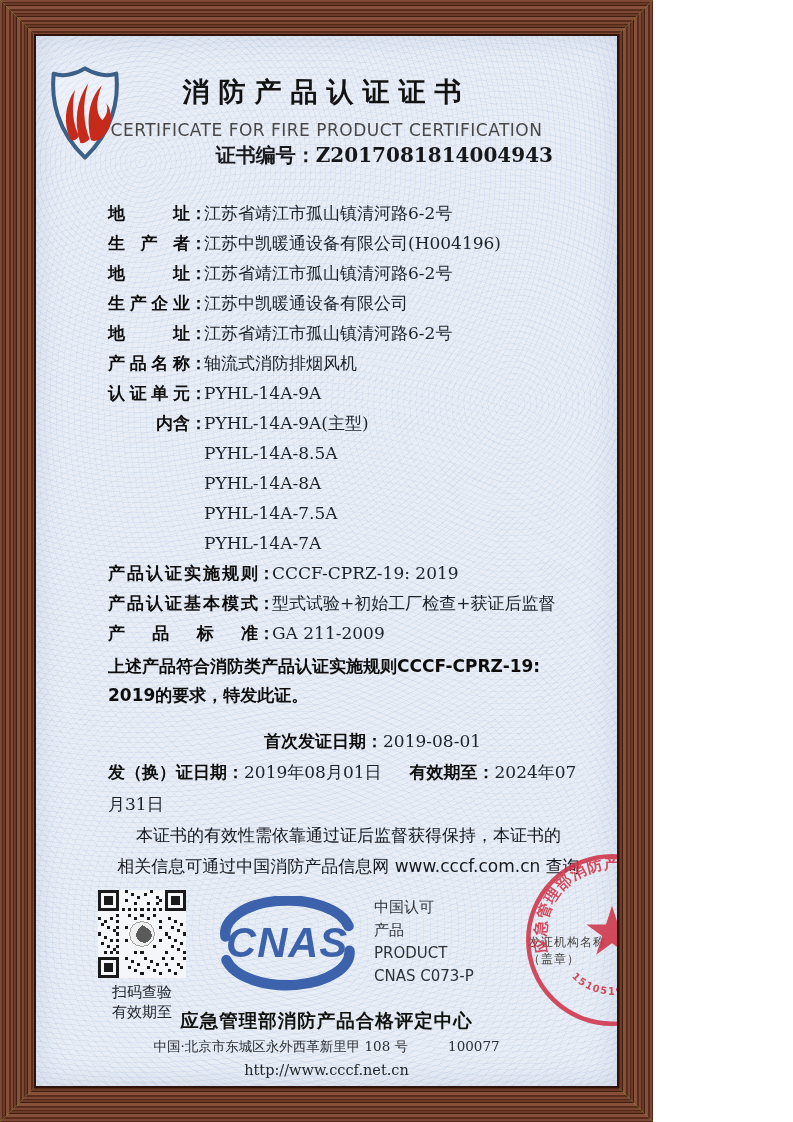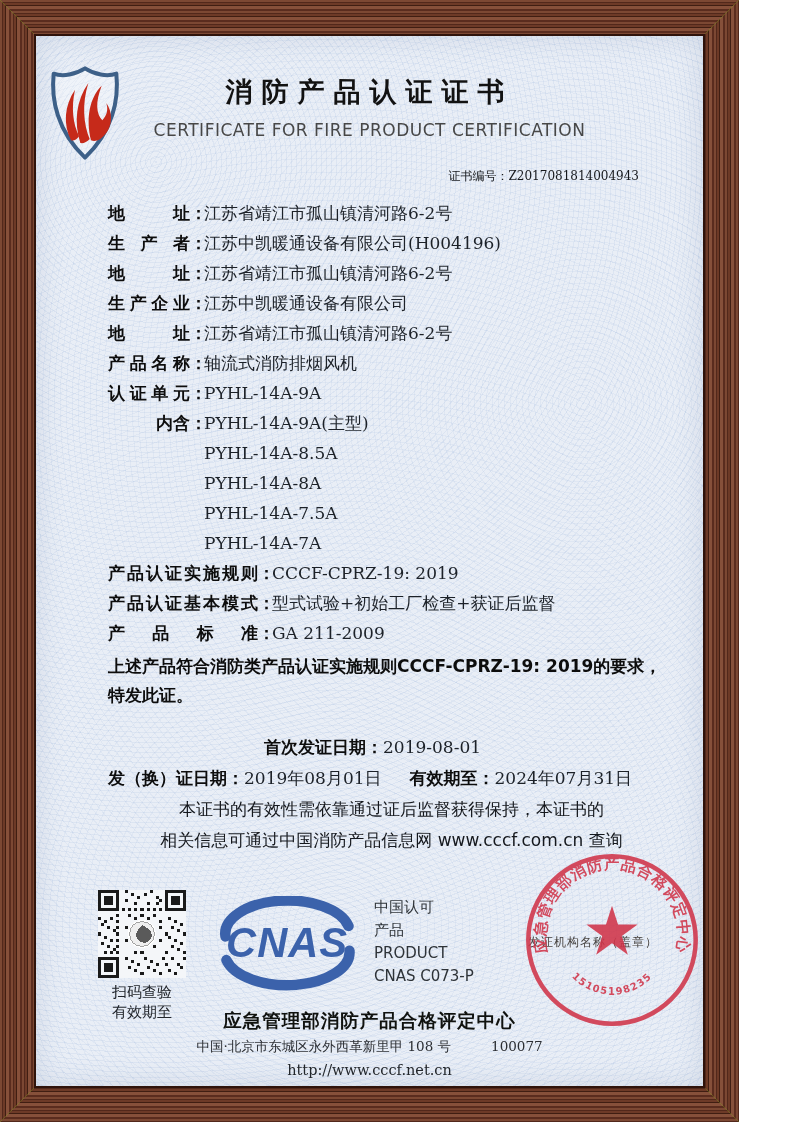--- a/index.html
+++ b/index.html
@@ -1,17 +1,17 @@
 <!DOCTYPE html>
 <html><head>
 <meta charset="utf-8">
 <style>
   html,body{margin:0;padding:0;width:793px;height:1122px;overflow:hidden;
     font-family:"DejaVu Sans","Liberation Sans",sans-serif;}
-  .scene{position:relative;width:739px;height:1122px;background:#84cc16;}
+  .scene{position:relative;width:653px;height:1122px;background:#84cc16;}
 
   
   .frame-strip{position:absolute;}
   .f-top,.f-bottom{left:0;right:0;height:36px;
     background:repeating-linear-gradient(180deg,#7c4833 0 2px,#52281b 2px 3px,#6d3a27 3px 5px,#401e12 5px 6px,#86503a 6px 9px,#5a2c1e 9px 11px);}
   .f-left,.f-right{top:0;bottom:0;width:36px;
     background:repeating-linear-gradient(90deg,#7c4833 0 2px,#52281b 2px 3px,#6d3a27 3px 5px,#401e12 5px 6px,#86503a 6px 9px,#5a2c1e 9px 11px);}
   .f-top{top:0;clip-path:polygon(0 0,100% 0,calc(100% - 36px) 100%,36px 100%);}
   .f-bottom{bottom:0;clip-path:polygon(36px 0,calc(100% - 36px) 0,100% 100%,0 100%);}
   .f-left{left:0;clip-path:polygon(0 0,100% 36px,100% calc(100% - 36px),0 100%);}
@@ -25,36 +25,36 @@
       repeating-radial-gradient(circle at 45% 85%,rgba(140,170,215,.11) 0 1px,rgba(0,0,0,0) 1px 7px);
     box-shadow:0 0 0 2px #2f130b, inset 0 0 28px rgba(90,110,150,.18);
     overflow:hidden;}
 
   
   .logo{position:absolute;left:12px;top:27px;width:74px;height:100px;}
   .title{position:absolute;left:0;right:0;top:38px;text-align:center;
     font-size:27px;font-weight:bold;letter-spacing:9px;color:#121212;}
   .subtitle{position:absolute;left:0;right:0;top:84px;text-align:center;
     font-size:17px;color:#474747;letter-spacing:.5px;}
-  .certno{position:absolute;right:64px;top:132px;font-size:12px;color:#16181c;
-    font-family:"DejaVu Serif","Liberation Serif",serif;}
+  .certno{position:absolute;right:64px;top:106px;font-size:20px;color:#16181c;
+    font-family:"DejaVu Serif","Liberation Serif",serif;font-weight:bold;}
 
   
   .rows{position:absolute;left:72px;right:28px;top:162px;font-size:17px;color:#141414;}
   .row{line-height:30px;white-space:nowrap;}
   .lab{font-weight:bold;color:#0d0d0d;display:inline-block;vertical-align:top;}
   .jt{display:inline-block;width:82px;text-align:justify;text-align-last:justify;}
   .jt-wide{display:inline-block;width:150px;text-align:justify;text-align-last:justify;}
   .jt-right{display:inline-block;width:82px;text-align:right;text-align-last:right;}
   .cl{display:inline-block;width:14px;font-weight:bold;}
   .val{font-family:"DejaVu Serif","Liberation Serif",serif;color:#1c2128;}
   .sub-model{padding-left:96px;}
   .statement{margin-top:4px;line-height:29px;font-weight:bold;color:#0d0d0d;
     white-space:normal;max-width:610px;}
-  .first-issue{margin-top:22px;line-height:30px;margin-left:156px;}
+  .first-issue{margin-top:16px;line-height:30px;margin-left:156px;}
   .issue-row{line-height:32px;}
   .gap28{display:inline-block;width:28px;}
   .notice{margin-top:0;line-height:31px;text-align:center;font-size:17px;color:#15181d;white-space:nowrap;}
 
   
   .band{position:absolute;left:0;right:0;top:846px;height:170px;}
   .qr-block{position:absolute;left:58px;top:8px;width:96px;text-align:center;}
   .qr-block svg{width:88px;height:88px;display:block;margin:0 auto;}
   .qr-caption{font-size:15px;line-height:20px;color:#20242a;margin-top:4px;}
   .cnas-logo{position:absolute;left:180px;top:14px;width:142px;height:96px;}

